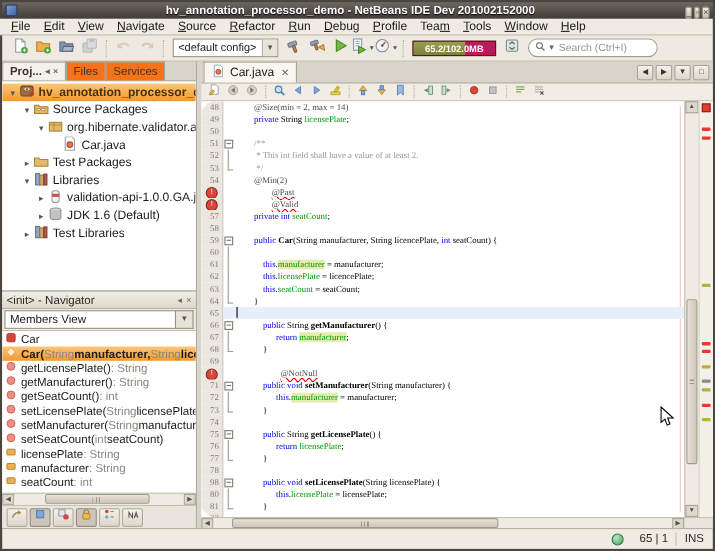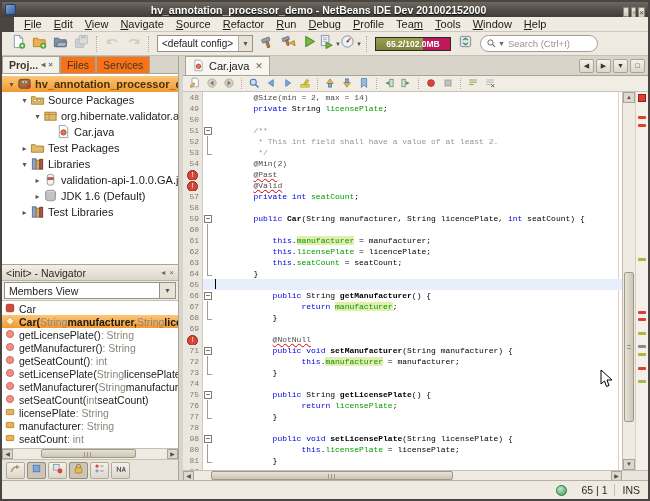--- a/index.html
+++ b/index.html
@@ -4,21 +4,21 @@
 <style>
   html,body{margin:0;padding:0;background:#888;}
   *{box-sizing:border-box;}
   .window{position:relative;width:650px;height:501px;background:#4a4540;font-family:"Liberation Sans",sans-serif;overflow:hidden;}
   
   .titlebar{position:absolute;left:2px;right:2px;top:2px;height:15px;background:linear-gradient(#6e6861,#504b45 60%,#413d38);display:flex;align-items:center;padding:0 3px;}
   .win-icon{width:11px;height:11px;border-radius:2px;background:linear-gradient(135deg,#7da3d8,#3a5f9e);border:1px solid #23406e;flex:none;}
   .win-title{flex:1;text-align:center;color:#fff;font-size:10.5px;font-weight:bold;text-shadow:0 1px 1px #000;white-space:nowrap;overflow:hidden;}
   .win-btn{width:14px;height:11px;margin-left:2px;border:1px solid #8d867a;border-radius:2px;background:linear-gradient(#efeae1,#c9c2b5);color:#4a453f;font-size:8px;line-height:9px;text-align:center;flex:none;}
   
-  .menubar{position:absolute;left:14px;right:2px;top:17px;height:15px;background:#efebe3;border-bottom:1px solid #cfc9bd;display:flex;align-items:center;padding-left:4px;}
+  .menubar{position:absolute;left:0;right:2px;top:17px;height:15px;background:#efebe3;border-bottom:1px solid #cfc9bd;display:flex;align-items:center;padding-left:4px;}
   .menu-item{font-size:11px;color:#1b1b1b;padding:0 6px;white-space:nowrap;}
   .menu-item u{text-decoration:underline;}
   
   .toolbar{position:absolute;left:2px;right:2px;top:32px;height:24px;background:#eeeae2;border-bottom:1px solid #c6c0b2;display:flex;align-items:center;padding-left:6px;gap:1px;}
   .btn16{width:20px;height:20px;border:1px solid transparent;border-radius:2px;display:flex;align-items:center;justify-content:center;flex:none;}
   .btn16 svg{width:15px;height:15px;}
   .btn16.dis{opacity:.55;}
   .tsep{width:1px;height:16px;border-left:1px dotted #b3ab9a;margin:0 4px;flex:none;}
   .combo{height:17px;background:#fff;border:1px solid #989284;display:flex;align-items:center;font-size:10px;color:#222;padding-left:4px;margin:0 3px;flex:none;width:96px;}
   .combo .cv{flex:1;white-space:nowrap;overflow:hidden;}
@@ -72,40 +72,40 @@
   .etab{height:19px;background:#f8f6f0;border:1px solid #a9a399;border-bottom:none;display:flex;align-items:center;padding:0 6px;font-size:11px;color:#1b1b1b;gap:4px;}
   .etab svg{width:13px;height:13px;}
   .etab .x{font-size:9px;color:#6b655a;margin-left:2px;}
   .etab-ctrls{margin-left:auto;display:flex;gap:2px;align-items:center;padding:0 3px 2px 0;}
   .ectrl{width:15px;height:14px;border:1px solid #a9a399;border-radius:2px;background:linear-gradient(#f4f1ea,#ddd7cb);font-size:7px;color:#3a352e;text-align:center;line-height:12px;}
   .etoolbar{height:16px;background:#f1ede5;border-bottom:1px solid #c9c4b8;display:flex;align-items:center;gap:1px;padding-left:4px;}
   .ebtn{width:16px;height:14px;display:flex;align-items:center;justify-content:center;}
   .ebtn svg{width:12px;height:12px;}
   .esep{width:1px;height:11px;border-left:1px dotted #b3ab9a;margin:0 3px;}
   .ebody{flex:1;display:flex;min-height:0;background:#fff;position:relative;}
-  .code{flex:1;position:relative;overflow:hidden;font-family:Liberation Mono, monospace;font-size:8px;}
+  .code{flex:1;position:relative;overflow:hidden;font-family:Liberation Serif, serif;font-size:8px;border-radius:13px;}
   .marginline{position:absolute;top:0;bottom:0;right:3px;width:1px;background:#f1c7c7;}
   .cl{height:11px;line-height:11px;white-space:pre;display:flex;position:relative;}
   .cl .gn{width:20px;flex:none;background:#eae7e0;border-right:1px solid #d0cbc0;color:#857c6b;font-size:8px;text-align:right;padding-right:3px;position:relative;}
   .cl .gn.err::after{content:"!";position:absolute;left:4px;top:1px;width:9px;height:9px;background:#d8453a;border:1px solid #8f241d;border-radius:50%;color:#fff;font-size:7px;line-height:8px;text-align:center;font-family:"Liberation Sans",sans-serif;}
   .cl .fd{width:10px;flex:none;position:relative;}
   .fd.start::before{content:"";position:absolute;left:1px;top:2px;width:6px;height:6px;border:1px solid #7f7a6e;background:#fff;}
   .fd.start::after{content:"";position:absolute;left:3px;top:5px;width:4px;height:1px;background:#7f7a6e;}
   .fd.mid::before{content:"";position:absolute;left:4px;top:0;width:1px;height:11px;background:#a39d8f;}
   .fd.end::before{content:"";position:absolute;left:4px;top:0;width:1px;height:8px;background:#a39d8f;}
   .fd.end::after{content:"";position:absolute;left:4px;top:7px;width:5px;height:1px;background:#a39d8f;}
   .cl .t{flex:1;padding-left:2px;color:#000;}
   .cl.cur .t,.cl.cur .fd{background:#e7effa;}
   .caret{display:inline-block;width:1px;height:10px;background:#000;vertical-align:-1px;}
   .s-k{color:#0000e6;}
   .s-f{color:#009900;}
   .s-fh{color:#009900;background:#e4edb0;}
   .s-c{color:#969696;}
   .s-a{color:#4d4d4d;}
-  .s-ae{color:#4d4d4d;text-decoration:underline wavy #e00000 1px;text-underline-offset:1px;}
+  .s-ae{color:#4d4d4d;text-decoration:underline wavy #e00000 1px;text-underline-offset:1px;margin-left:16px;}
   .s-m{font-weight:bold;color:#000;}
   .vscroll{width:13px;flex:none;background:#efebe2;border-left:1px solid #c6c0b2;position:relative;}
   .vs-btn{position:absolute;left:0;right:0;height:11px;background:#ddd8cd;border:1px solid #a9a399;color:#55504a;font-size:6px;line-height:9px;text-align:center;}
   .vs-thumb{position:absolute;left:1px;right:1px;top:180px;height:150px;background:linear-gradient(90deg,#e7e2d7,#cdc6b6);border:1px solid #a19a8b;border-radius:2px;}
   .vs-thumb::after{content:"";position:absolute;left:2px;right:2px;top:50%;height:5px;margin-top:-2px;background:repeating-linear-gradient(#a19a8b 0 1px,transparent 1px 3px);}
   .stripe{width:13px;flex:none;background:#f3f0e9;border-left:1px solid #d5d0c4;position:relative;}
   .stripe .status{position:absolute;left:2px;top:2px;width:8px;height:8px;background:#e03c30;border:1px solid #8f241d;}
   .smark{position:absolute;left:2px;width:8px;height:3px;border-radius:1px;}
   .ehscroll{height:10px;flex:none;background:#e9e5dc;border-top:1px solid #c6c0b2;display:flex;align-items:center;padding-right:26px;}
   

